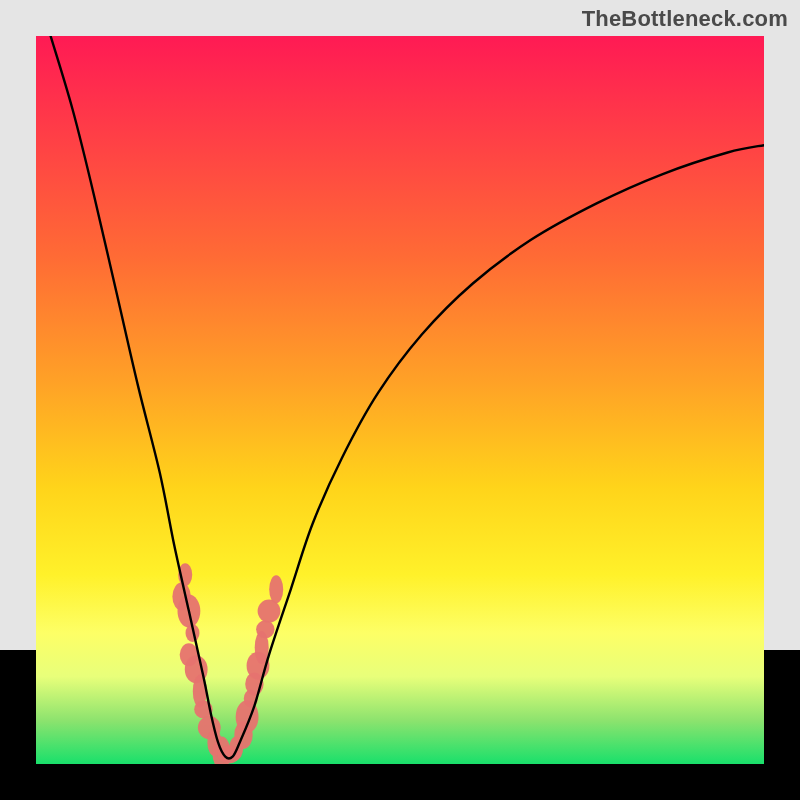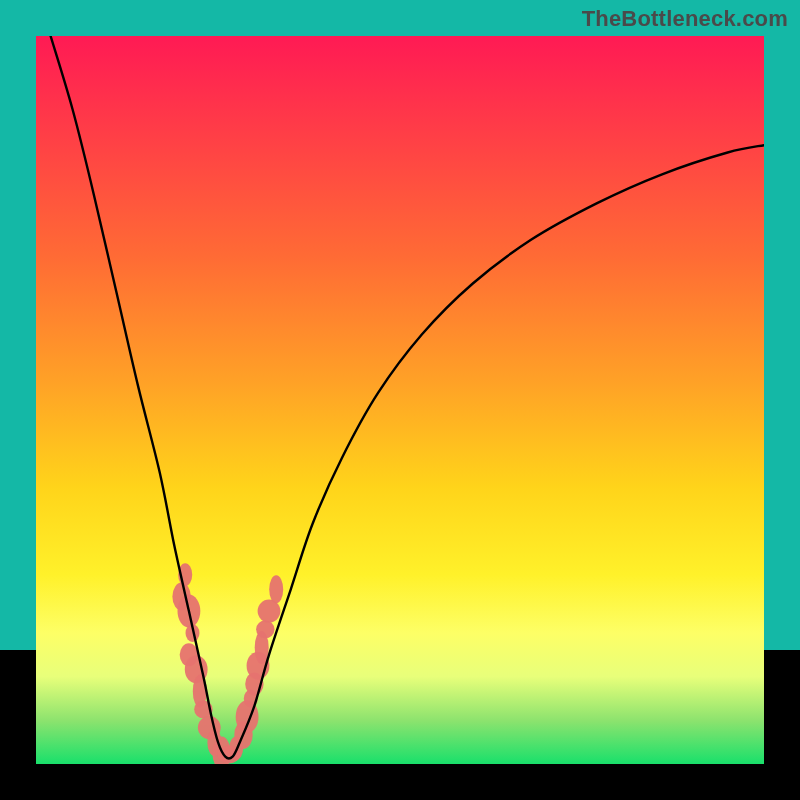--- a/index.html
+++ b/index.html
@@ -10,21 +10,21 @@
     overflow: hidden;
     background: #000;
     font-family: Arial, Helvetica, sans-serif;
   }
   .frame {
     position: absolute;
     left: 0;
     top: 0;
     width: 800px;
     height: 650px;
-    background: #14b8a6;
+    background: #e5e5e5;
   }
   .plot {
     position: absolute;
     left: 36px;
     top: 36px;
     width: 728px;
     height: 728px;
     overflow: hidden;
   }
   .gradient {

